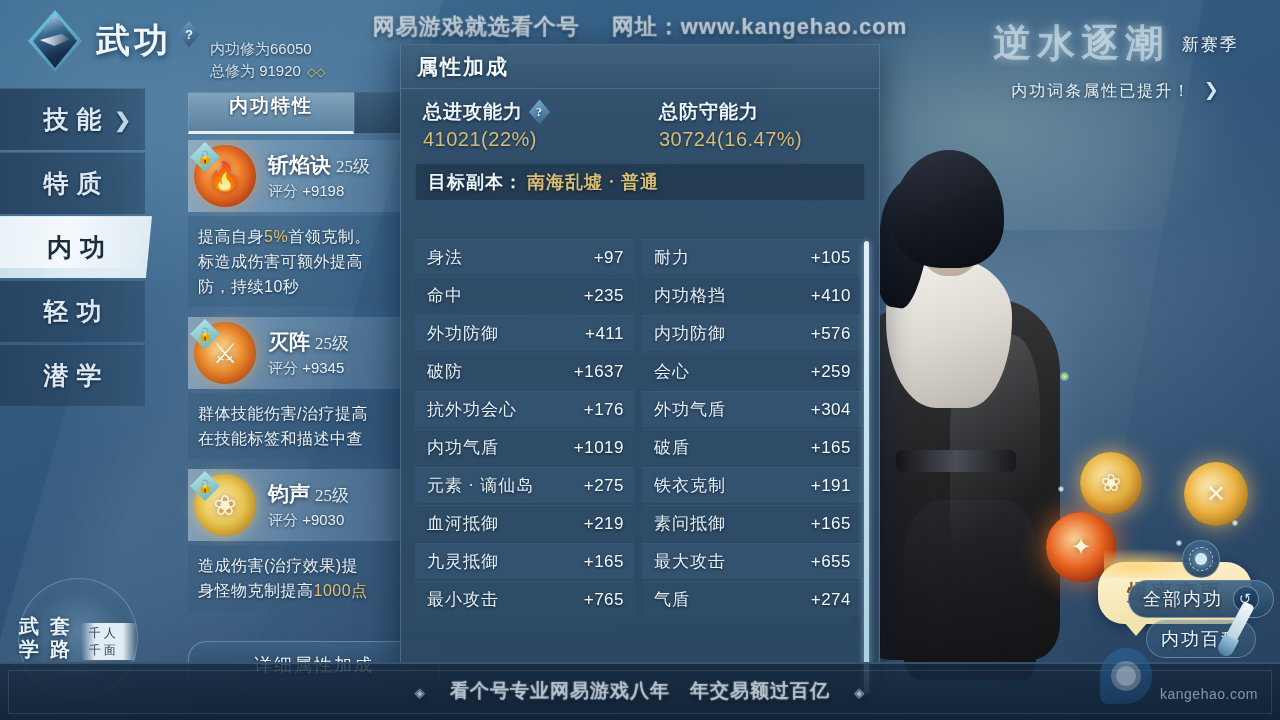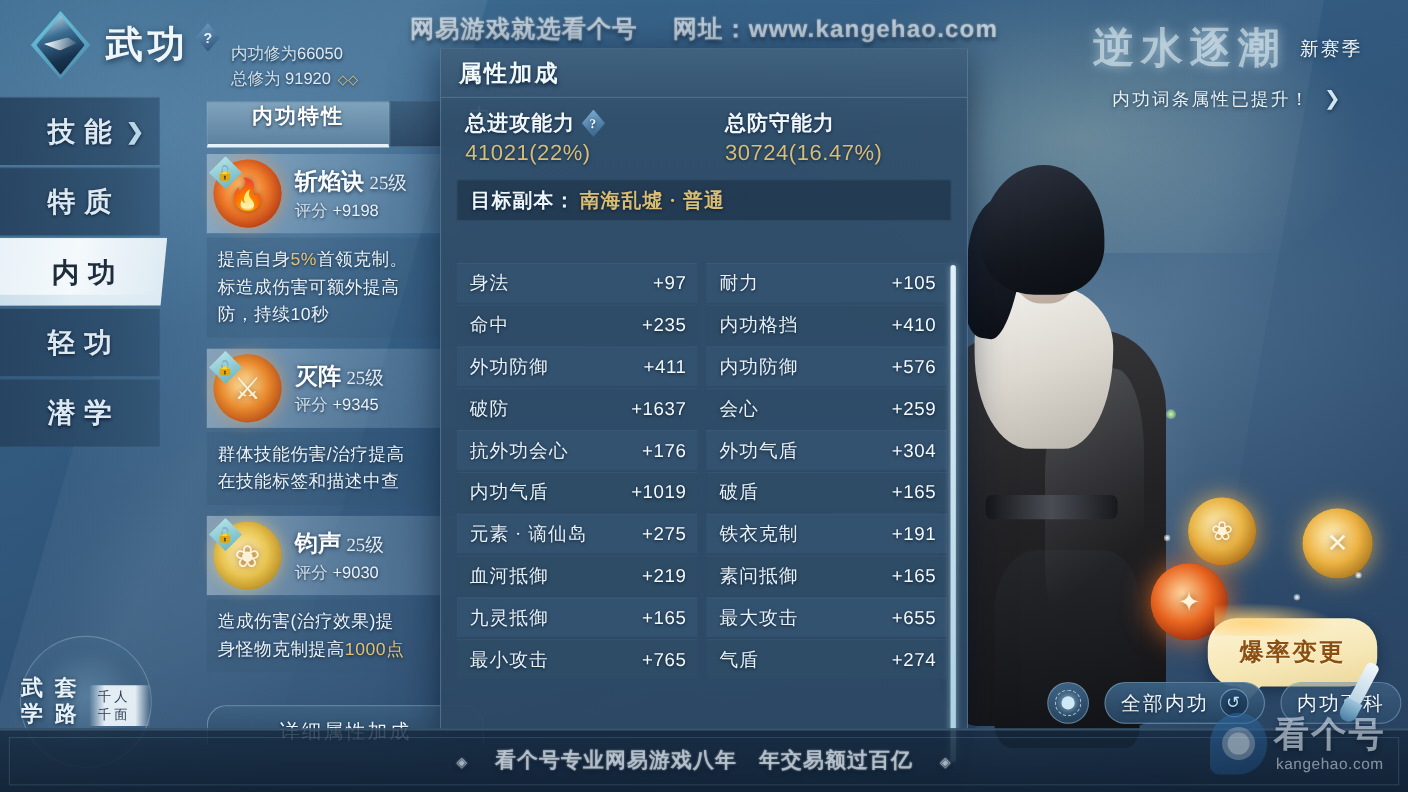--- a/index.html
+++ b/index.html
@@ -414,21 +414,21 @@
     border: 1px solid rgba(130,175,205,0.20);
   }
   .wm-bottom {
     position:absolute; left: 0; top: 14px; width: 1280px; text-align:center;
     font-size: 19px; font-weight: 700; letter-spacing: 1px;
     color: rgba(222,236,246,0.62);
     text-shadow: 0 0 2px rgba(255,255,255,.5), 0 2px 4px rgba(0,15,35,.7);
   }
   .wm-diamond { display:inline-block; color: rgba(200,220,235,.55); margin: 0 18px; font-size: 13px; }
 
-  .action-row { position:absolute; right: 6px; bottom: 62px; display:flex; align-items:center; gap: 14px; }
+  .action-row { position:absolute; right: 6px; bottom: 62px; display:flex; align-items:center; gap: 2px; flex-direction: column; }
   .round-icon {
     width: 38px; height: 38px; border-radius: 50%;
     background: linear-gradient(170deg, rgba(66,104,138,0.95), rgba(36,64,92,0.95));
     border: 1px solid rgba(160,200,225,0.45);
     display:flex; align-items:center; justify-content:center;
     position: relative;
   }
   .round-icon .dot { width: 12px; height: 12px; border-radius:50%; background:#cfe9f7; box-shadow:0 0 8px rgba(190,230,250,.9); }
   .round-icon .ring { position:absolute; inset: 6px; border:1px dashed rgba(190,225,245,.75); border-radius:50%; }
   .pill {
@@ -816,17 +816,16 @@
   <div class="bottom-bar">
     <div class="wm-bottom">
       <span class="wm-diamond">◈</span>
       <span>看个号专业网易游戏八年　年交易额过百亿</span>
       <span class="wm-diamond">◈</span>
     </div>
   </div>
 
   <div class="wm-logo">
     <div class="wm-eye"></div>
-    <div class="wm-brand">看个号</div>
     <div class="wm-url">kangehao.com</div>
   </div>
 
 </div>
 
 </body></html>

